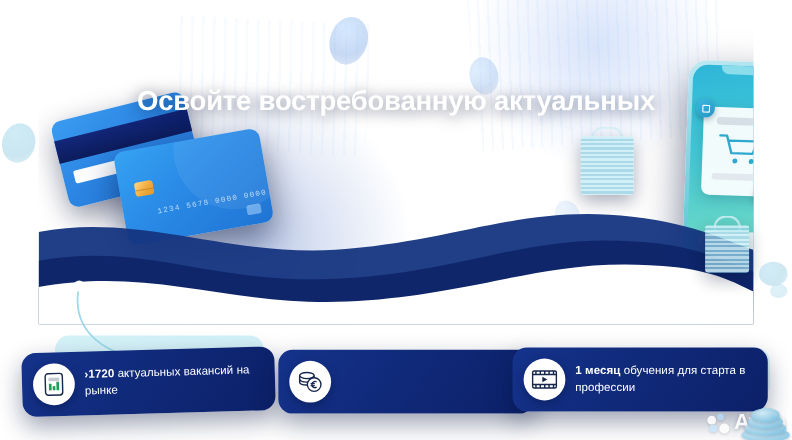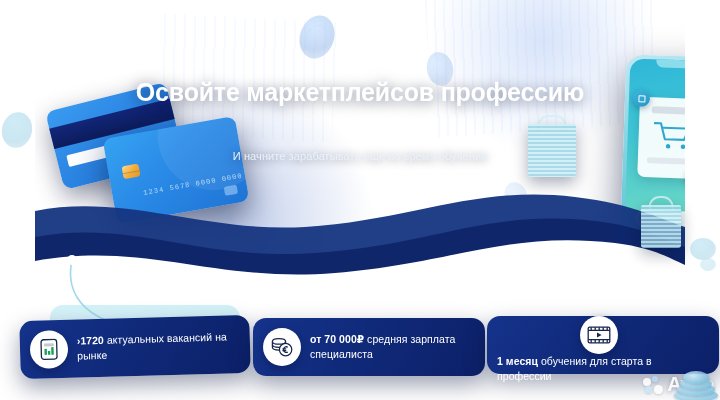--- a/index.html
+++ b/index.html
@@ -229,21 +229,21 @@
     position:absolute;
     height:58px;border-radius:13px;
     background:linear-gradient(125deg,#15338c 0%,#102a7a 45%,#0c2068 100%);
     box-shadow:0 9px 22px rgba(6,20,60,.40);
     display:flex;align-items:center;
     padding:0 10px;
     z-index:5;
   }
   .fcard.f1{left:20px;top:318px;width:210px;transform:rotate(-1.6deg);}
   .fcard.f2{left:253px;top:318px;width:212px;}
-  .fcard.f3{left:487px;top:316px;width:212px;flex-direction:column;}
+  .fcard.f3{left:466px;top:316px;width:212px;}
 
   .ficon{
     flex:0 0 auto;width:38px;height:38px;border-radius:50%;
     background:#ffffff;
     display:flex;align-items:center;justify-content:center;
     box-shadow:0 3px 9px rgba(0,15,50,.35);
     margin-right:9px;
   }
   .ficon svg{display:block;}
   .ftext{
@@ -360,23 +360,22 @@
       </svg>
     </div>
   </div>
 
   <div class="bag b2">
     <span class="handle"></span>
     <span class="body"></span>
   </div>
 
   <div class="headline">
-    <div>Освойте маркетплейсов профессию</div>
-  </div>
-  <div class="subline">И начните зарабатывать еще во время обучения</div>
+    <div>Освойте востребованную актуальных</div>
+  </div>
 
   <span class="bubble d1"></span>
   <span class="bubble d2"></span>
   <span class="bubble d3"></span>
 
   <div class="connector">
     <svg viewBox="0 0 150 95" fill="none">
       <path d="M12,10 C6,38 18,62 56,74" stroke="#9fd9e8" stroke-width="1.6" stroke-linecap="round"></path>
       <circle cx="12" cy="10" r="5" fill="#ffffff"></circle>
       <circle cx="58" cy="75" r="4.5" fill="#ffffff"></circle>
@@ -403,21 +402,20 @@
     <span class="ficon">
       <svg width="24" height="22" viewBox="0 0 24 22" fill="none" stroke="#17264d" stroke-width="1.25">
         <ellipse cx="9" cy="5.4" rx="6.6" ry="2.8"></ellipse>
         <path d="M2.4,5.4 V11.2 C2.4,12.8 5.4,14 9,14 C12.6,14 15.6,12.8 15.6,11.2 V5.4"></path>
         <path d="M2.4,8.6 C2.4,10.2 5.4,11.4 9,11.4 C12.6,11.4 15.6,10.2 15.6,8.6"></path>
         <circle cx="15.6" cy="13.6" r="6.2" fill="#ffffff"></circle>
         <path d="M17.8,11.2 C16.2,10.2 13.6,11 13.6,13.6 C13.6,16.2 16.2,17 17.8,16"></path>
         <path d="M12.4,12.8 H16.2 M12.4,14.6 H16.2"></path>
       </svg>
     </span>
-    <span class="ftext"><b>от 70 000₽</b><span> средняя зарплата специалиста</span></span>
   </div>
 
   <div class="fcard f3">
     <span class="ficon">
       <svg width="24" height="20" viewBox="0 0 24 20" fill="none" stroke="#17264d" stroke-width="1.3">
         <rect x="1.2" y="2.2" width="21.6" height="15.6" rx="1.4"></rect>
         <path d="M1.2,5.4 H22.8 M1.2,14.6 H22.8"></path>
         <path d="M4.2,2.2 V5.4 M8.2,2.2 V5.4 M12.2,2.2 V5.4 M16.2,2.2 V5.4 M20.2,2.2 V5.4"></path>
         <path d="M4.2,14.6 V17.8 M8.2,14.6 V17.8 M12.2,14.6 V17.8 M16.2,14.6 V17.8 M20.2,14.6 V17.8"></path>
         <path d="M10,7.4 L14.6,10 L10,12.6 Z" fill="#17264d" stroke="none"></path>

